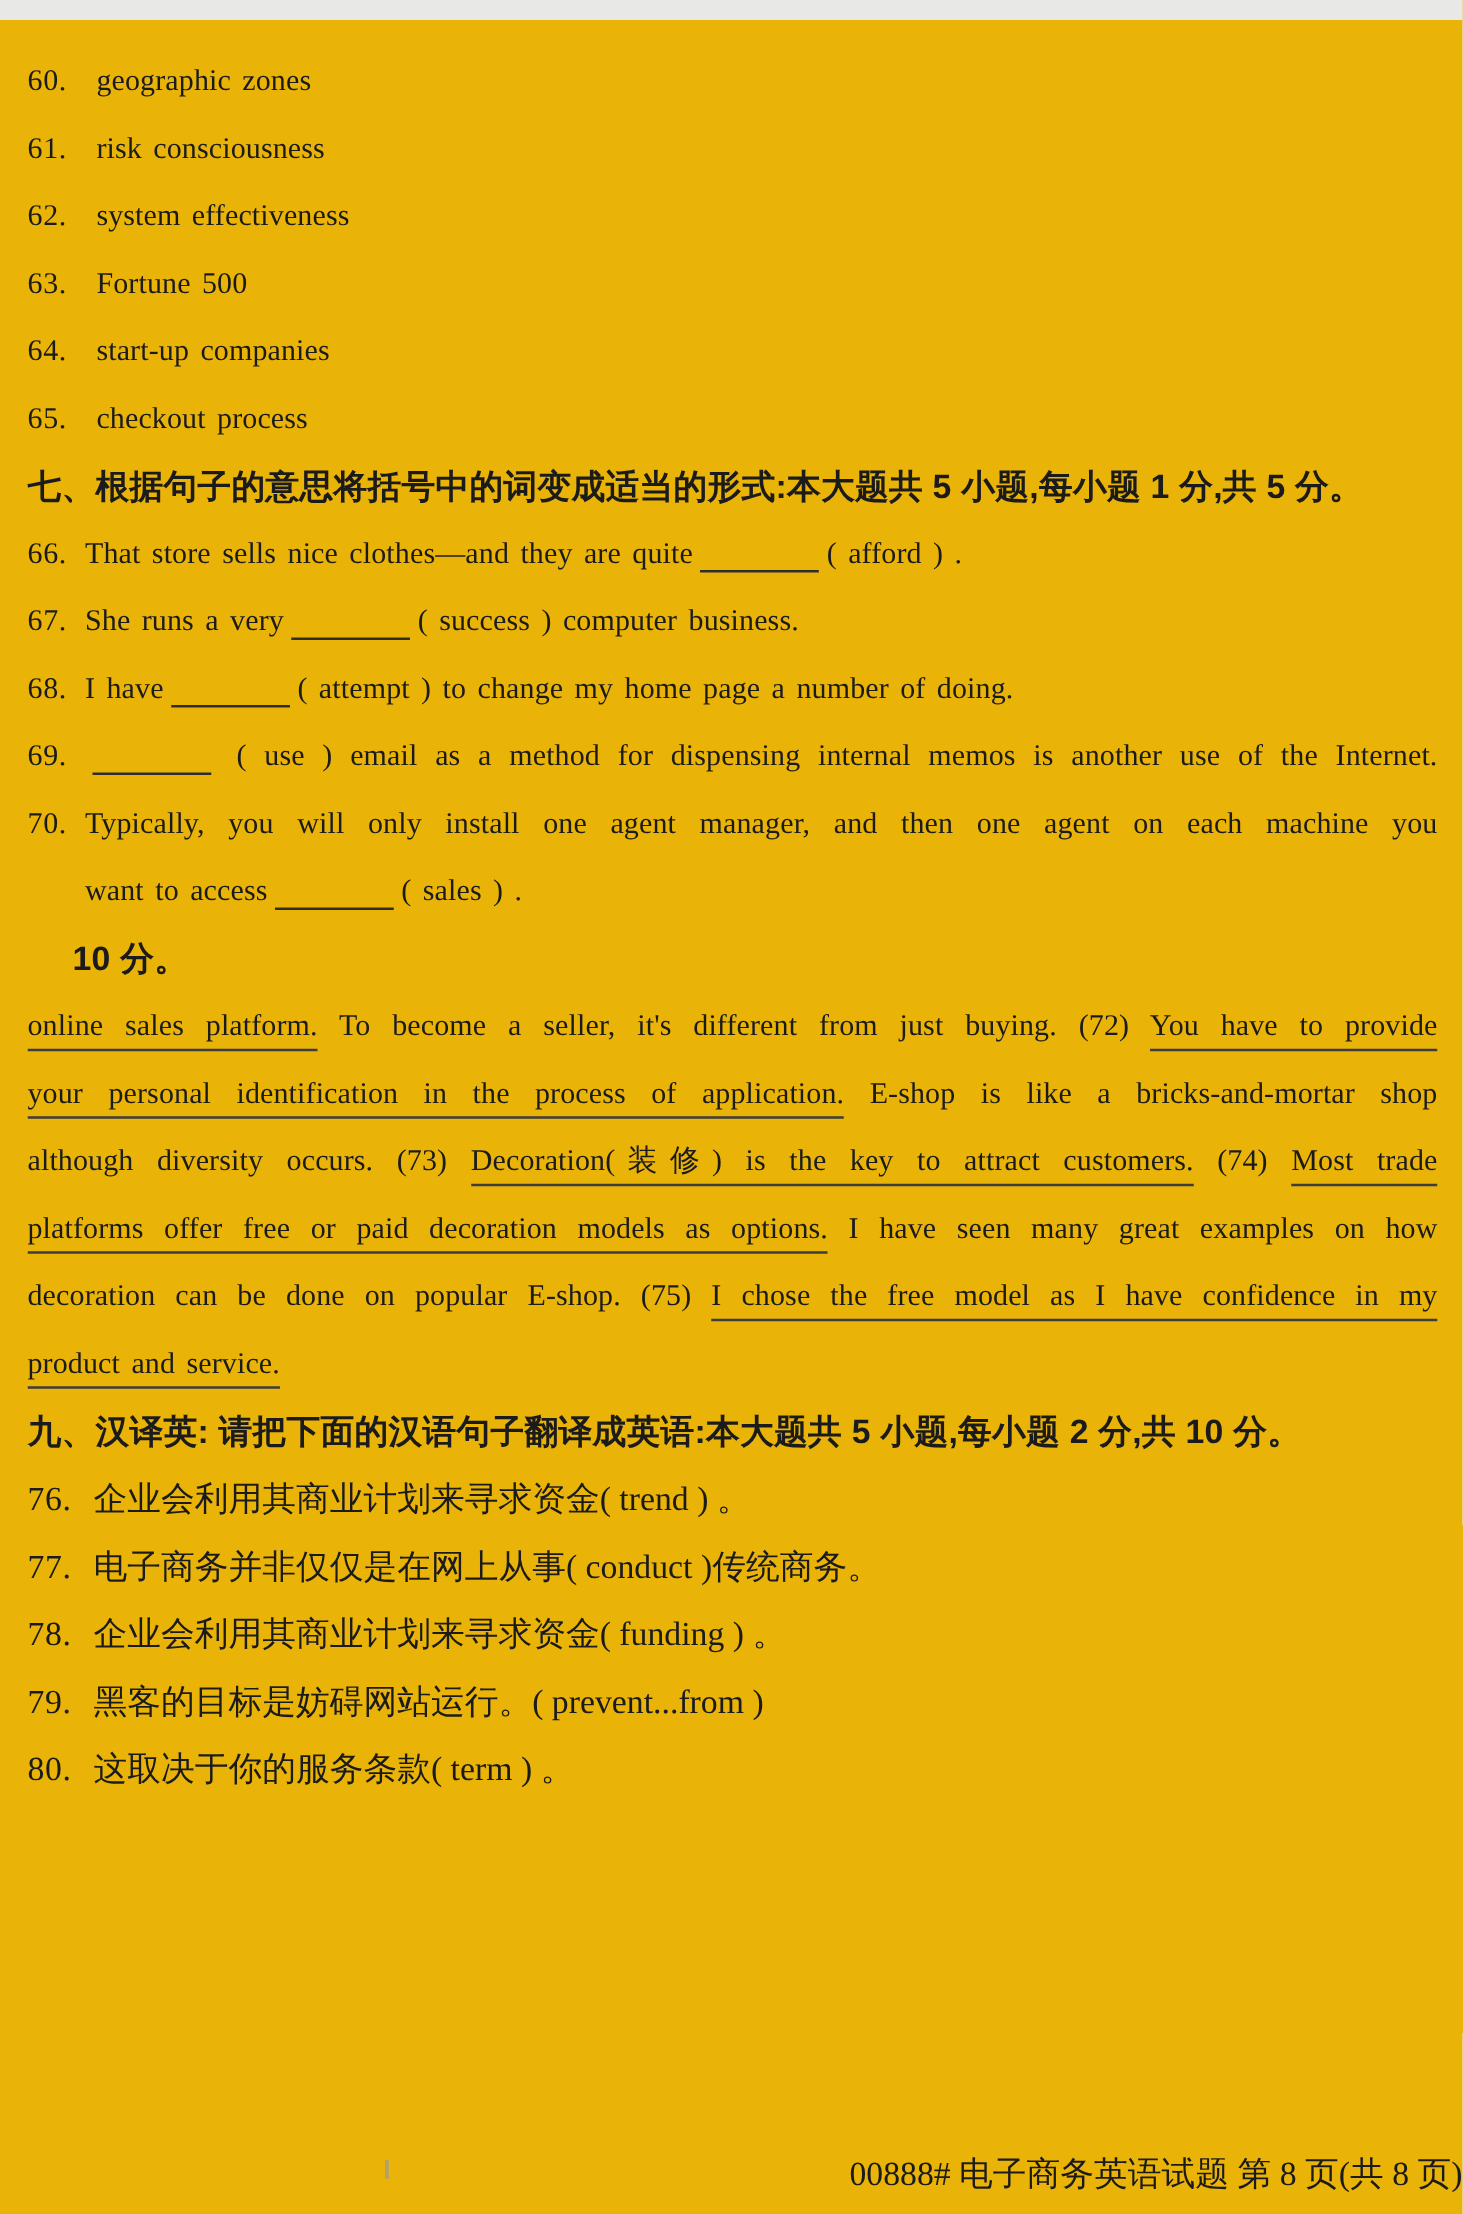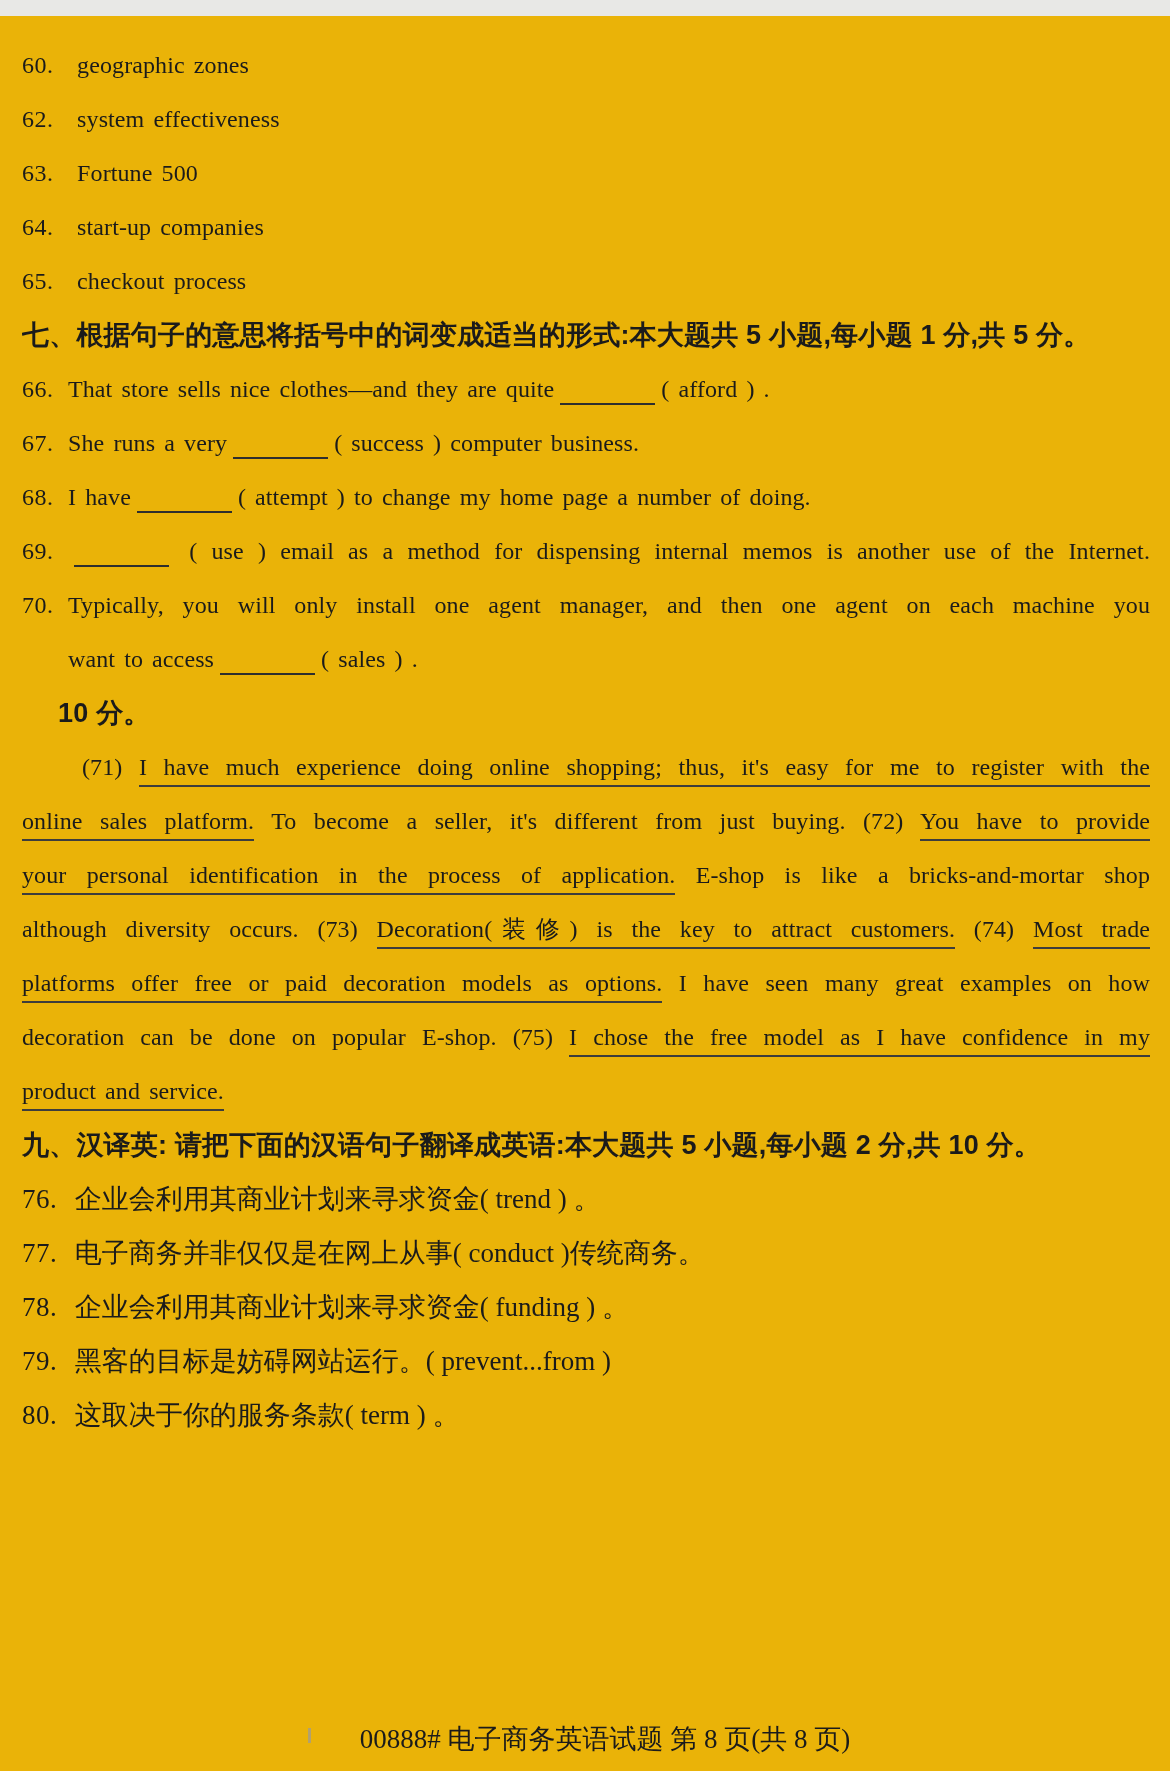--- a/index.html
+++ b/index.html
@@ -52,21 +52,21 @@
     border-bottom: 2px solid #3d3d3d;
     padding-bottom: 5px;
   }
   .footer {
     position: absolute;
     top: 1698px;
     left: 0;
     width: 100%;
     height: 50px;
     line-height: 50px;
-    text-align: center;
+    text-align: right;
     font-size: 27px;
     white-space: nowrap;
   }
   .footer-inner { padding-left: 40px; }
   .artifact {
     position: absolute;
     left: 308px;
     top: 1712px;
     width: 3px;
     height: 15px;
@@ -76,20 +76,24 @@
 </style>
 </head>
 <body>
 
 <div class="page">
   <div class="content">
 
     <div class="line eng">
       <span class="num">60.</span>
       <span>geographic zones</span>
+    </div>
+    <div class="line eng">
+      <span class="num">61.</span>
+      <span>risk consciousness</span>
     </div>
     <div class="line eng">
       <span class="num">62.</span>
       <span>system effectiveness</span>
     </div>
     <div class="line eng">
       <span class="num">63.</span>
       <span>Fortune 500</span>
     </div>
     <div class="line eng">
@@ -119,24 +123,20 @@
 
     <div class="line eng jst">
       <span class="num">70.</span><span>Typically, you will only install one agent manager, and then one agent on each machine you</span>
     </div>
     <div class="line eng cont">
       <span>want to access</span><span class="blank"></span><span>( sales ) .</span>
     </div>
 
     <div class="line hd hd2">10 分。</div>
 
-    <div class="line eng jst indent">
-      <span>(71)</span>
-      <span class="u">I have much experience doing online shopping; thus, it's easy for me to register with the</span>
-    </div>
     <div class="line eng jst">
       <span class="u">online sales platform.</span>
       <span>To become a seller, it's different from just buying.</span>
       <span>(72)</span>
       <span class="u">You have to provide</span>
     </div>
     <div class="line eng jst">
       <span class="u">your personal identification in the process of application.</span>
       <span>E-shop is like a bricks-and-mortar shop</span>
     </div>

